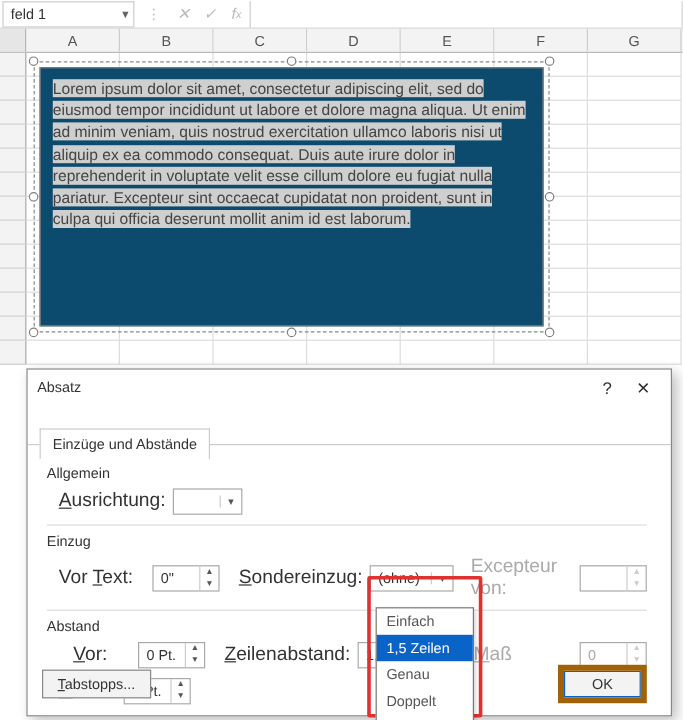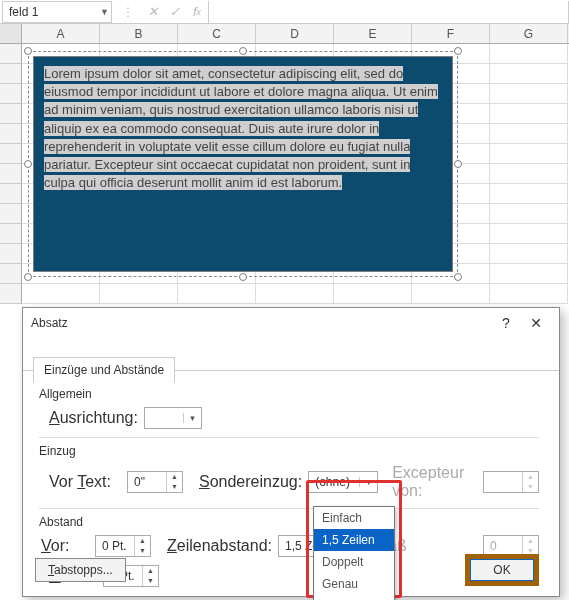--- a/index.html
+++ b/index.html
@@ -285,21 +285,21 @@
         <div class="arrows">
             <div>▲</div>
             <div>▼</div>
           </div>
       </div>
     </div>
 
     <div class="section-sep"></div>
     <div class="group-title">Abstand</div>
 
-    <div class="row-field" style="margin-left:2px;align-items:center;">
+    <div class="row-field" style="margin-left:22px;align-items:center;">
       <span class="lbl" style="min-width:48px;"><span style="text-decoration:underline;">V</span>or:</span>
       <div class="spin">
         <span class="sval">0 Pt.</span>
         <div class="arrows">
             <div>▲</div>
             <div>▼</div>
           </div>
       </div>
       <span class="lbl" style="min-width:auto; margin-left:10px;"><span style="text-decoration:underline;">Z</span>eilenabstand:</span>
       <div class="dd-box" id="ls-dd">
@@ -334,17 +334,17 @@
     <div class="footer-spacer"></div>
     <div class="btn primary">OK</div>
     <div style="width:8px;"></div>
   </div>
 
   <div class="redbox" style="left:283px; top:172px; width:96px; height:118px;"></div>
 
   <div class="dd-list" style="left:290px; top:198px; width:82px;">
     <div class="dd-item">Einfach</div>
     <div class="dd-item sel">1,5 Zeilen</div>
+    <div class="dd-item">Genau</div>
     <div class="dd-item">Doppelt</div>
-    <div class="dd-item">Genau</div>
     <div class="dd-item">Mehrfach</div>
   </div>
 </div>
 
 </body></html>

